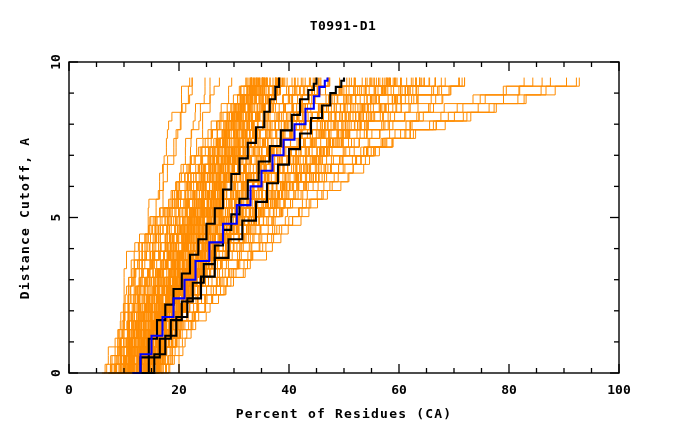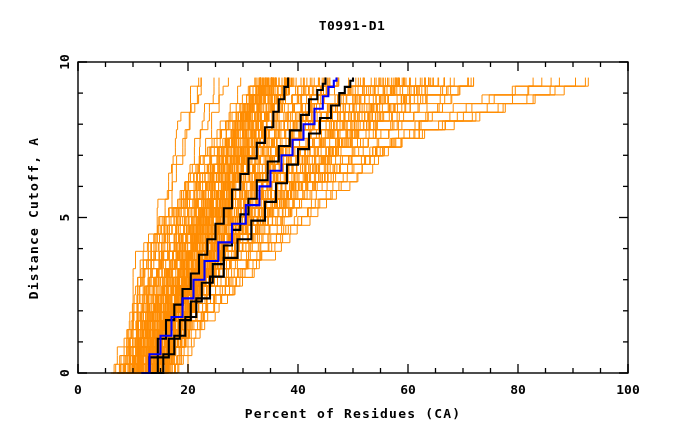--- a/index.html
+++ b/index.html
@@ -9,21 +9,21 @@
   }
   body {
     width: 680px;
     height: 440px;
     font-family: "DejaVu Sans Mono", "Liberation Mono", monospace;
     overflow: hidden;
     position: relative;
   }
   #chart-root {
     position: absolute;
-    left: 12px; top: 0;
+    left: 3px; top: 0;
     width: 552px;
     height: 440px;
   }
   svg.plot {
     display: block;
     width: 680px;
     height: 440px;
   }
   text {
     font-family: "DejaVu Sans Mono", "Liberation Mono", monospace;

